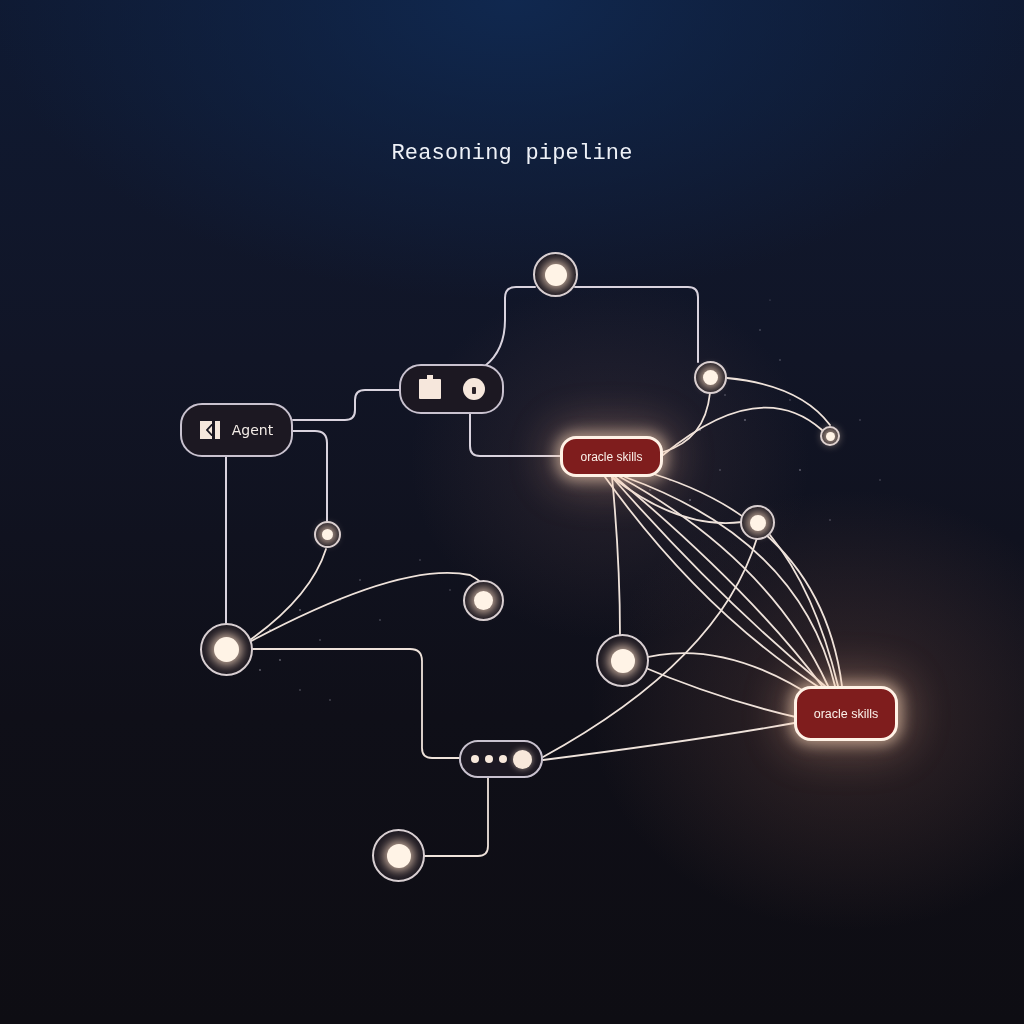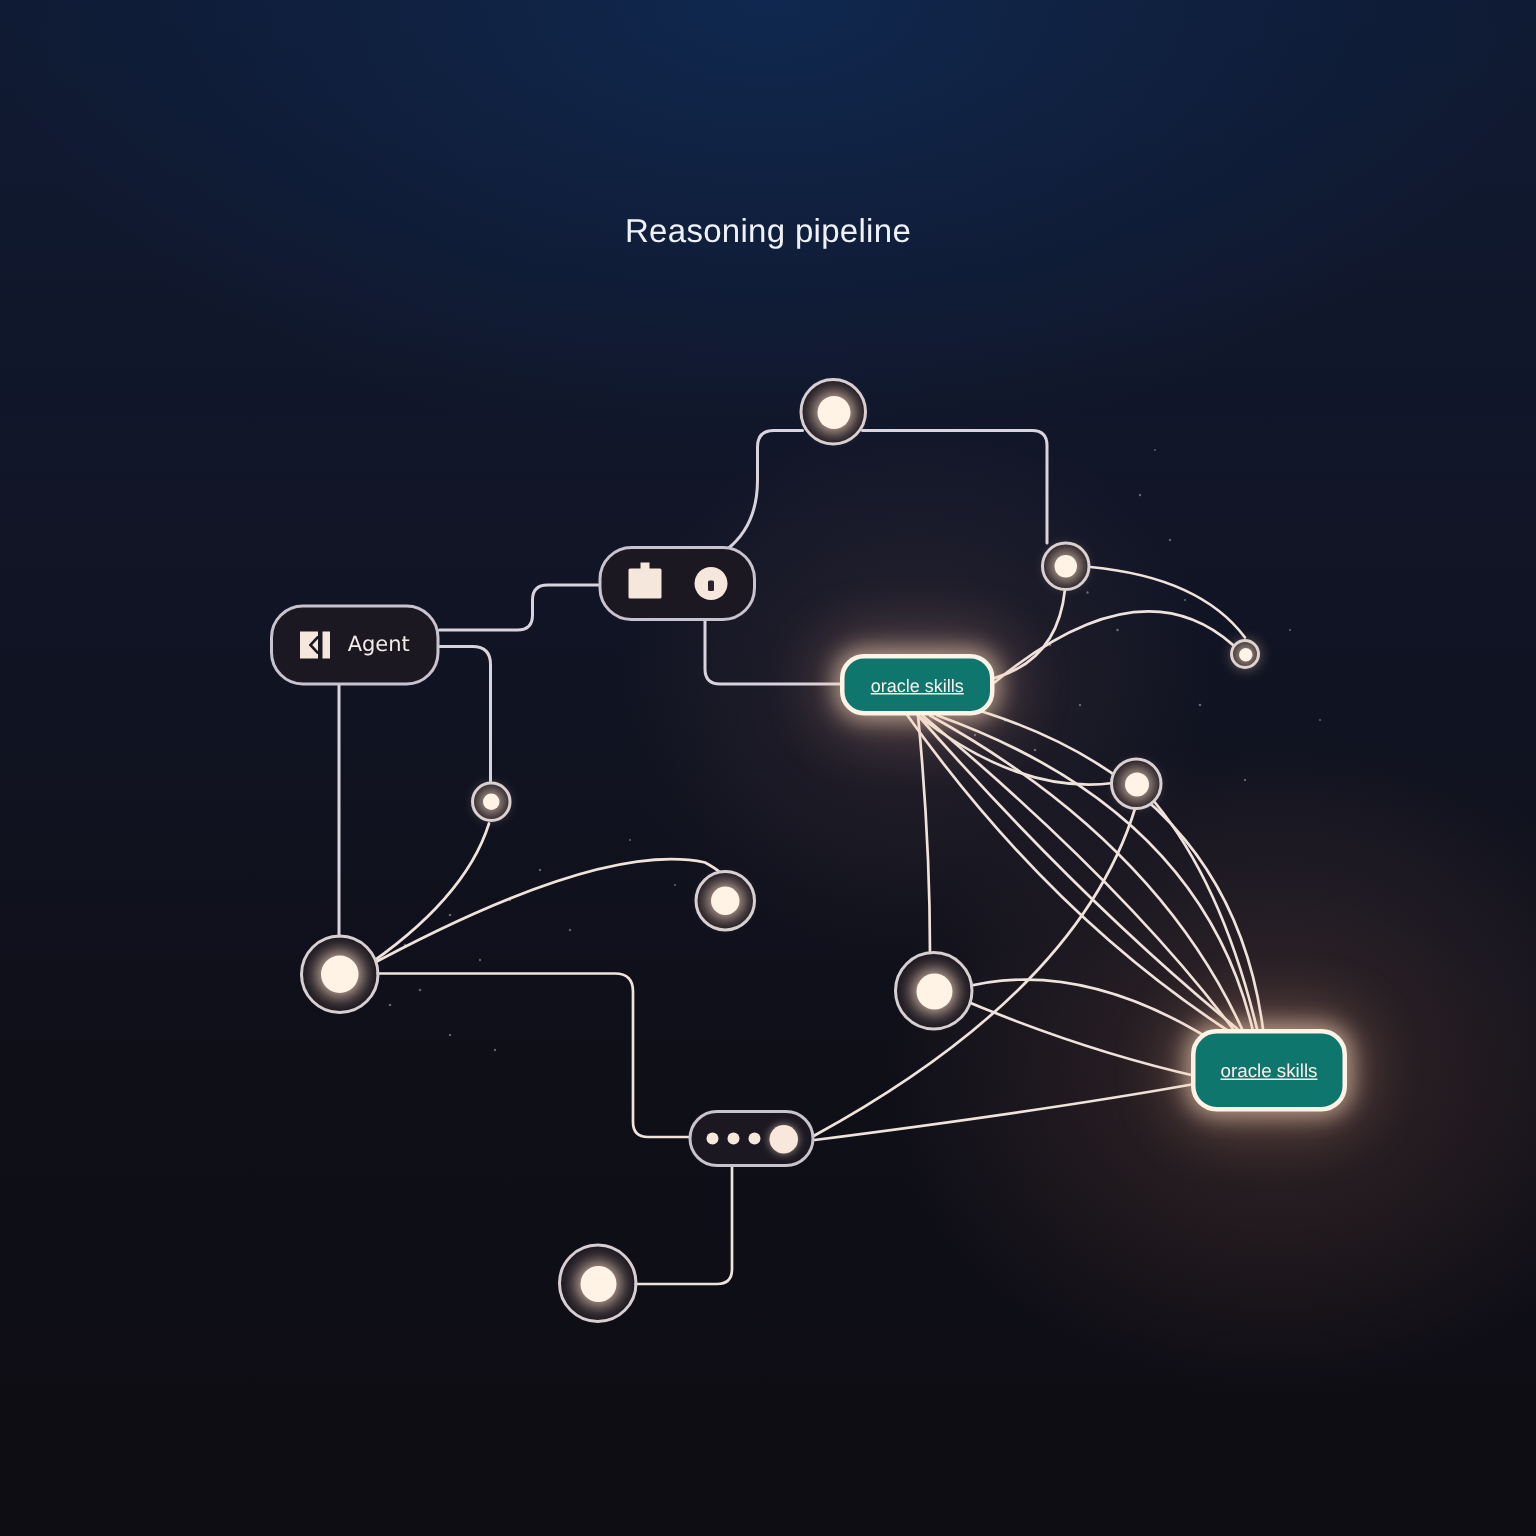--- a/index.html
+++ b/index.html
@@ -8,37 +8,36 @@
       background:
         radial-gradient(ellipse 520px 300px at 512px 0px, #10284f 0%, rgba(16,40,79,0.55) 40%, rgba(16,40,79,0) 100%),
         radial-gradient(ellipse 260px 220px at 850px 710px, rgba(120,80,70,0.35) 0%, rgba(120,80,70,0) 100%),
         radial-gradient(ellipse 200px 180px at 610px 460px, rgba(110,80,80,0.25) 0%, rgba(110,80,80,0) 100%),
         linear-gradient(180deg, #0f1a33 0%, #111526 35%, #0f0f18 70%, #0e0d13 100%);
       font-family: "DejaVu Sans", sans-serif;
     }
     .title {
       position:absolute; left:0; width:1024px; top:141px; text-align:center;
       color:#eef1f7; font-size:22px; letter-spacing:0.2px;
-      font-family:Liberation Sans, sans-serif;
+      font-family:Liberation Mono, monospace;
     }
     svg.canvas { position:absolute; left:0; top:0; }
     .pill {
       position:absolute; box-sizing:border-box;
       border:2px solid #c9c2cf; border-radius:22px;
       background:#1c1822; display:flex; align-items:center; justify-content:center;
       color:#f2ebe6;
     }
     .pill.agent { left:180px; top:403px; width:113px; height:54px; gap:12px; font-size:14px; }
     .pill.tools { left:399px; top:364px; width:105px; height:50px; gap:22px; }
     .pill.dots { left:459px; top:740px; width:84px; height:38px; gap:6px; }
     .pill.oracle {
-      border:3px solid #fff2e6; background:#0f766e; border-radius:16px;
+      border:3px solid #fff2e6; background:#7f1d1d; border-radius:16px;
       font-family:"Liberation Sans", sans-serif; color:#fbf1ea;
       box-shadow:0 0 14px 4px rgba(255,220,190,0.55), 0 0 40px 12px rgba(255,190,160,0.25);
-      text-decoration:underline;
     }
     .pill.oracle1 { left:560px; top:436px; width:103px; height:41px; font-size:12px; }
     .pill.oracle2 { left:794px; top:686px; width:104px; height:55px; font-size:12.5px; border-radius:17px; }
     .agent-icon { width:20px; height:18px; position:relative; }
     .agent-icon .sq { position:absolute; left:0; top:0; width:12px; height:18px; background:#f6e7dc; }
     .agent-icon .bar { position:absolute; right:0; top:0; width:5px; height:18px; background:#f6e7dc; }
     .agent-icon .chev { position:absolute; left:6px; top:3px; width:8px; height:12px; background:#1c1822; clip-path:polygon(100% 0,30% 50%,100% 100%,70% 100%,0 50%,70% 0); }
     .box-icon { width:22px; height:20px; background:#f6e7dc; position:relative; border-radius:1px; }
     .box-icon::before { content:""; position:absolute; left:8px; top:-4px; width:6px; height:5px; background:#f6e7dc; }
     .cup-icon { width:22px; height:22px; border-radius:50%; background:#f6e7dc; position:relative; }

